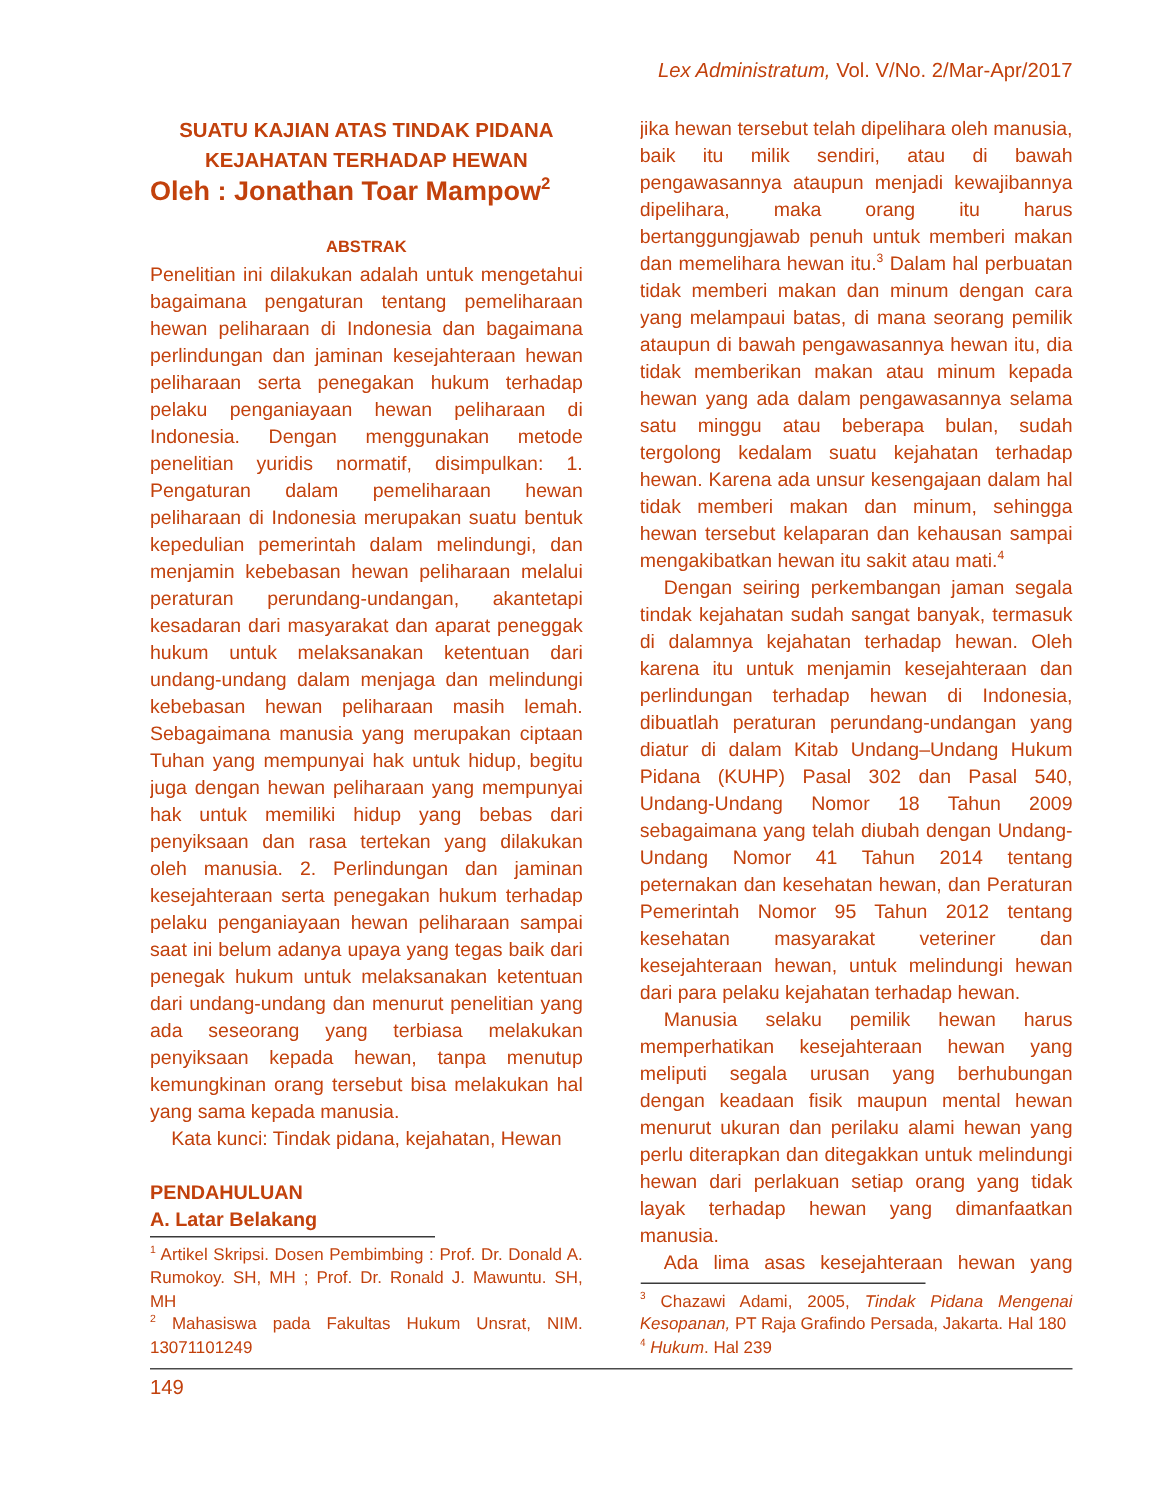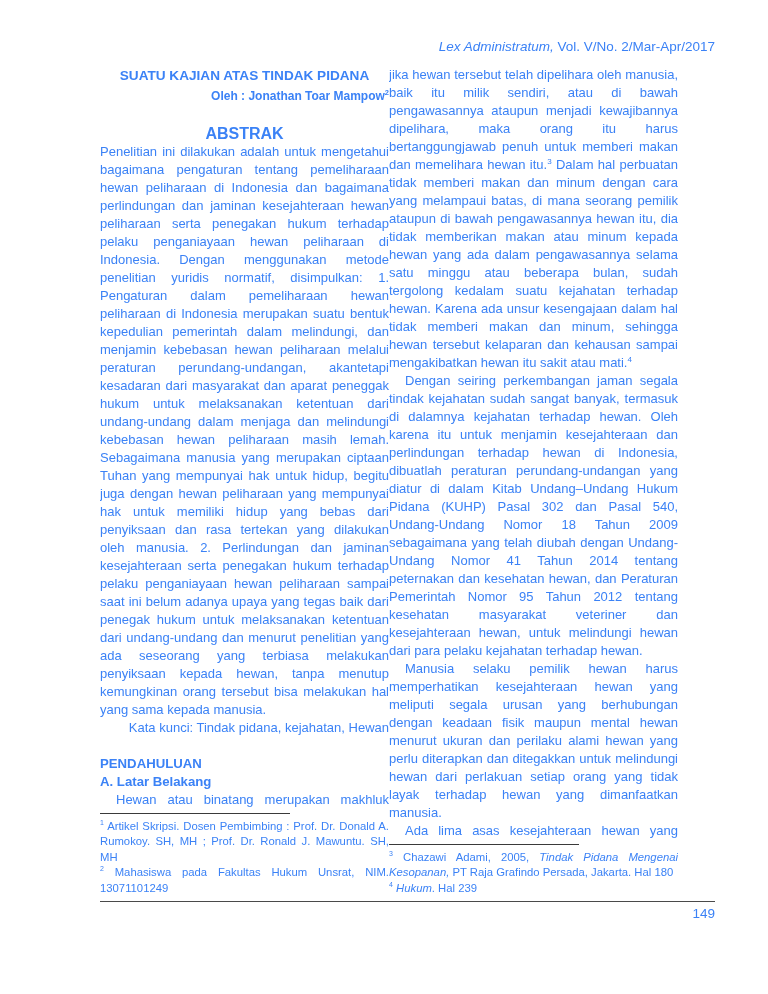--- a/index.html
+++ b/index.html
@@ -1,51 +1,51 @@
 <!DOCTYPE html>
 <html><head>
 <meta charset="utf-8">
 <style>
   html,body { margin:0; padding:0; background:#888; }
   .page {
     width:768px; height:994px;
     background:#ffffff;
     font-family:"Liberation Sans", sans-serif;
-    color:#3b82f6;
+    color:#c2410c;
     position:relative;
     box-sizing:border-box;
     padding:38px 53px 0 100px;
     margin:0 auto;
     overflow:hidden;
   }
   .header {
     text-align:right;
     font-size:13.5px;
     line-height:17px;
     white-space:nowrap;
   }
   .journal-name { font-style:italic; }
   .journal-issue { font-style:normal; }
 
-  .columns { display:flex; margin-top:11px; }
+  .columns { display:flex; gap:38px; margin-top:22px; }
   .col {
     width:289px; height:830px;
     position:relative;
     overflow:hidden;
     font-size:13px; line-height:18px;
     text-align:justify;
   }
 
   .title-block { text-align:center; font-weight:bold; font-size:13.6px; line-height:20px; }
   .title-line { display:block; }
-  .author-line { text-align:right; font-weight:bold; font-size:12px; line-height:20px; }
+  .author-line { text-align:left; font-weight:bold; font-size:18px; line-height:20px; }
 
-  .abstrak-heading { text-align:center; font-weight:bold; margin-top:19px; font-size:16px; }
+  .abstrak-heading { text-align:center; font-weight:bold; margin-top:19px; font-size:11px; }
   .abstract-text { margin:0; }
-  .keywords-line { margin:0; text-align:right; }
+  .keywords-line { margin:0; text-align:center; }
 
   .section-heading { font-weight:bold; margin-top:18px; font-size:13.2px; text-align:left; }
   .subsection-heading { font-weight:bold; font-size:13.2px; text-align:left; }
   .intro-paragraph { margin:0; text-indent:16px; }
 
   .body-paragraph { margin:0; }
   .indented { text-indent:16px; }
 
   sup.fnref { font-size:0.62em; line-height:0; vertical-align:super; }
 
@@ -55,36 +55,37 @@
     font-size:11.3px; line-height:15.5px;
     text-align:justify;
     padding-top:3px;
   }
   .fn-rule { width:190px; height:0; border-top:1.2px solid #3a3a3a; margin:0 0 5px 0; }
   .footnote { margin:0; }
   .fn-italic { font-style:italic; }
 
   .footer { margin-top:5px; }
   .footer-rule { height:0; border-top:1.2px solid #4a4a4a; }
-  .page-number { text-align:right; font-size:13.5px; padding-top:4px; }
+  .page-number { text-align:left; font-size:13.5px; padding-top:4px; }
 </style>
 </head>
 <body>
 
 <div class="page">
 
   <div class="header">
     <span class="journal-name">Lex Administratum,</span><span class="journal-issue"> Vol. V/No. 2/Mar-Apr/2017</span>
   </div>
 
   <div class="columns">
 
     <div class="col">
       <div class="title-block">
         <span class="title-line">SUATU KAJIAN ATAS TINDAK PIDANA</span>
+        <span class="title-line">KEJAHATAN TERHADAP HEWAN</span>
       </div>
       <div class="author-line">
         <span>Oleh : Jonathan Toar Mampow</span><sup class="fnref">2</sup>
       </div>
 
       <div class="abstrak-heading">ABSTRAK</div>
       <p class="abstract-text">Penelitian ini dilakukan adalah untuk mengetahui bagaimana pengaturan tentang pemeliharaan hewan peliharaan di Indonesia dan bagaimana perlindungan dan jaminan kesejahteraan hewan peliharaan serta penegakan hukum terhadap pelaku penganiayaan hewan peliharaan di Indonesia. Dengan menggunakan metode penelitian yuridis normatif, disimpulkan: 1. Pengaturan dalam pemeliharaan hewan peliharaan di Indonesia merupakan suatu bentuk kepedulian pemerintah dalam melindungi, dan menjamin kebebasan hewan peliharaan melalui peraturan perundang-undangan, akantetapi kesadaran dari masyarakat dan aparat peneggak hukum untuk melaksanakan ketentuan dari undang-undang dalam menjaga dan melindungi kebebasan hewan peliharaan masih lemah. Sebagaimana manusia yang merupakan ciptaan Tuhan yang mempunyai hak untuk hidup, begitu juga dengan hewan peliharaan yang mempunyai hak untuk memiliki hidup yang bebas dari penyiksaan dan rasa tertekan yang dilakukan oleh manusia. 2. Perlindungan dan jaminan kesejahteraan serta penegakan hukum terhadap pelaku penganiayaan hewan peliharaan sampai saat ini belum adanya upaya yang tegas baik dari penegak hukum untuk melaksanakan ketentuan dari undang-undang dan menurut penelitian yang ada seseorang yang terbiasa melakukan penyiksaan kepada hewan, tanpa menutup kemungkinan orang tersebut bisa melakukan hal yang sama kepada manusia.</p>
       <p class="keywords-line">Kata kunci:  Tindak pidana, kejahatan,  Hewan</p>
 
       <div class="section-heading">PENDAHULUAN</div>

